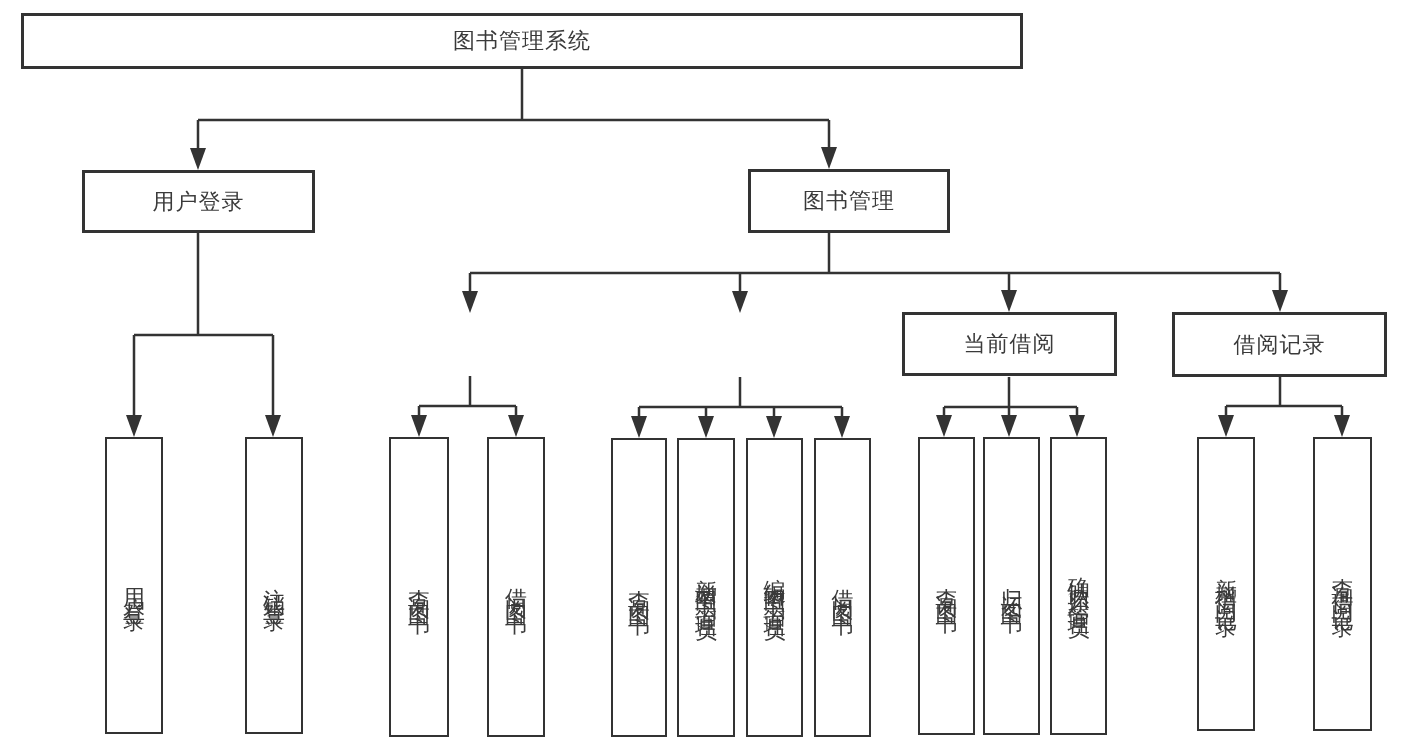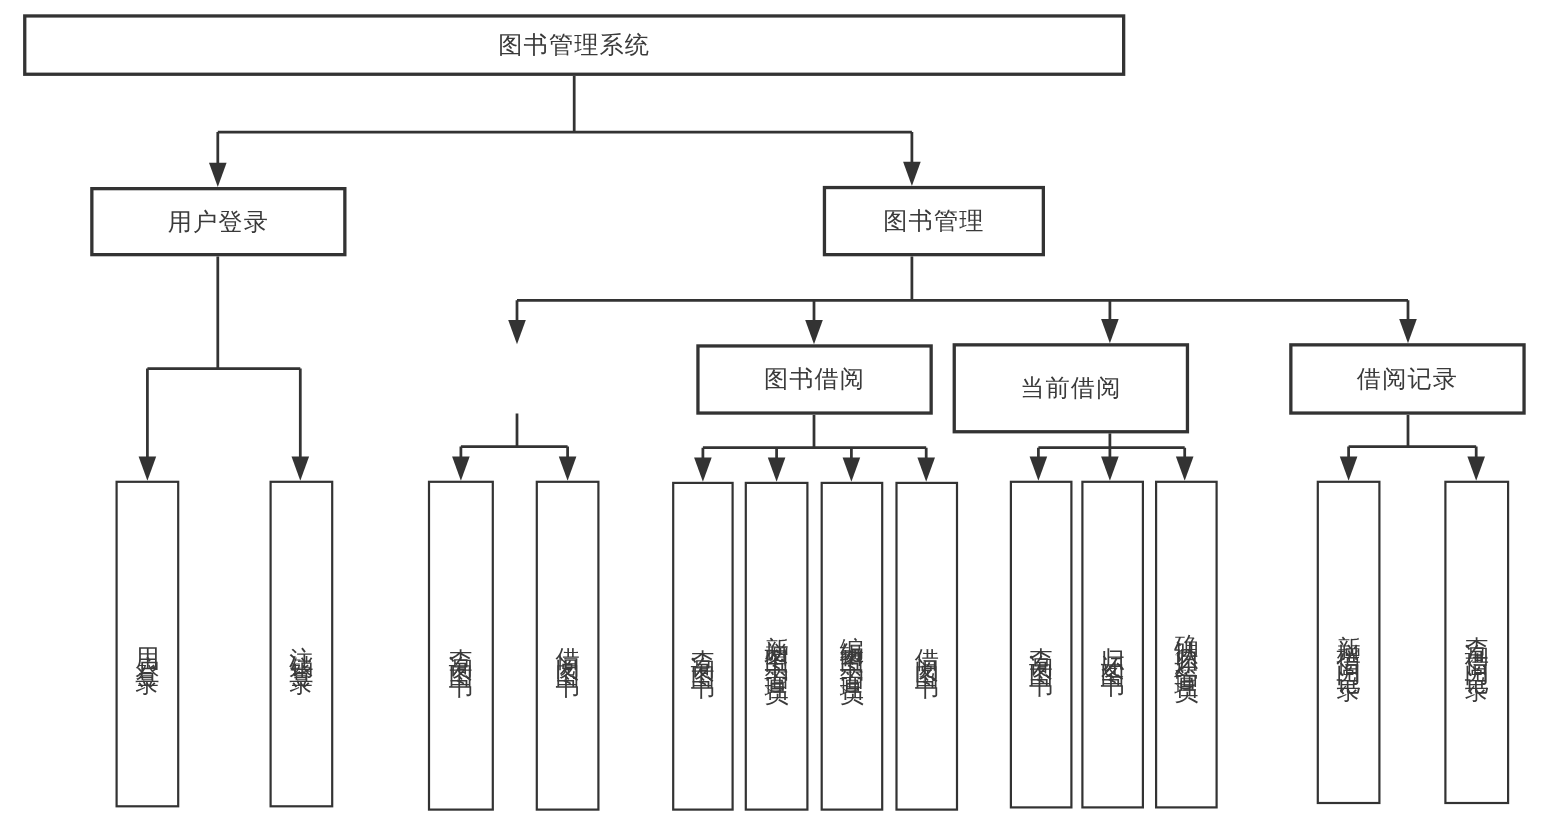--- a/index.html
+++ b/index.html
@@ -101,24 +101,21 @@
     <span>图书管理系统</span>
   </div>
 
   <div class="node" style="left:82px;top:170px;width:233px;height:63px;">
     <span>用户登录</span>
   </div>
   <div class="node" style="left:712px;top:169px;width:202px;height:64px;margin-left:36px;">
     <span>图书管理</span>
   </div>
 
-  <div class="node" style="left:633px;top:313px;width:215px;height:64px;">
-    <span>图书借阅</span>
-  </div>
-  <div class="node" style="left:866px;top:312px;width:215px;height:82px;">
+  <div class="node" style="left:902px;top:312px;width:215px;height:64px;">
     <span>当前借阅</span>
   </div>
   <div class="node" style="left:1172px;top:312px;width:215px;height:65px;">
     <span>借阅记录</span>
   </div>
 
   <div class="node leaf" style="left:105px;top:437px;width:58px;height:297px;">
     <span>用户登录</span>
   </div>
   <div class="node leaf" style="left:245px;top:437px;width:58px;height:297px;">

